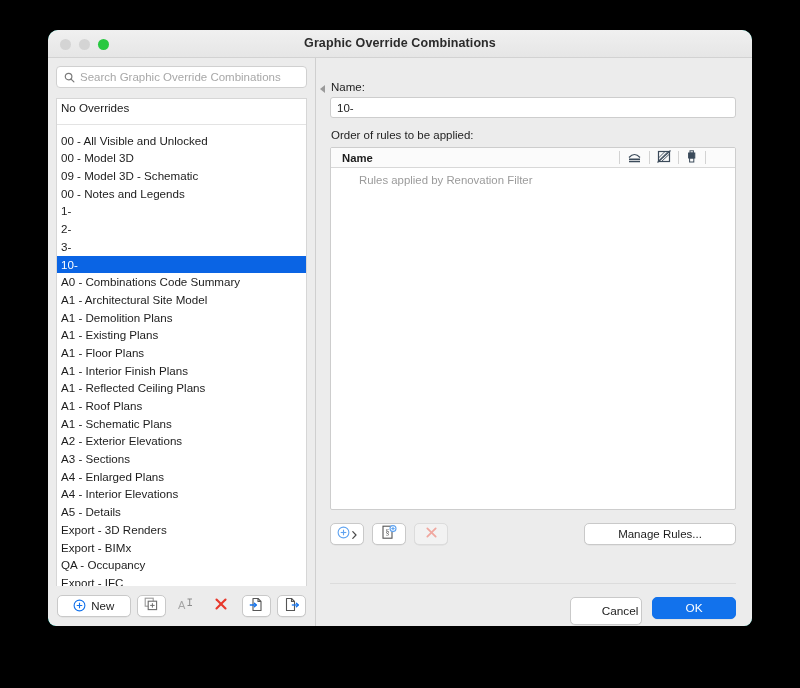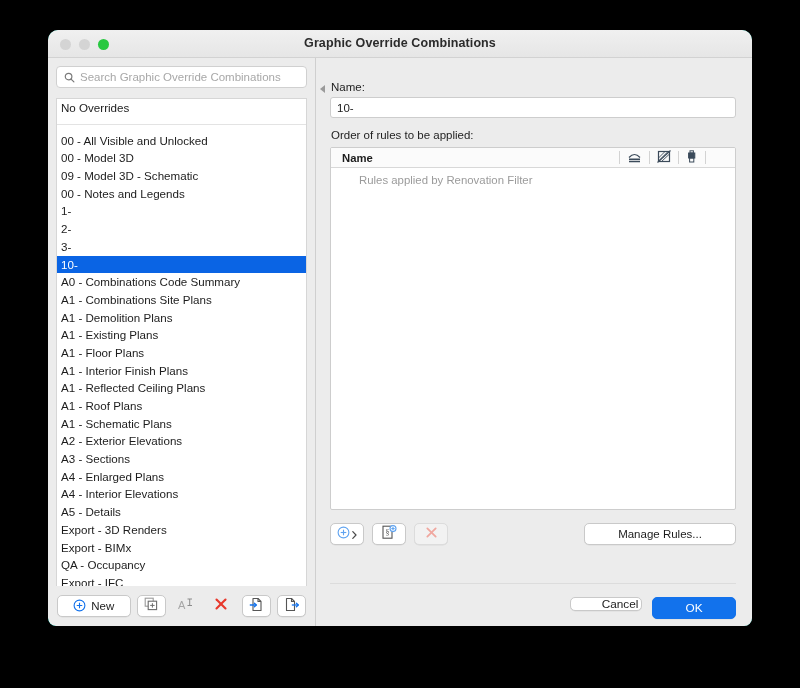--- a/index.html
+++ b/index.html
@@ -181,21 +181,21 @@
   }
 
   .sep-line {
     position: absolute; left: 14px; top: 525px;
     width: 406px; height: 1px; background: #dcdcdc;
   }
   .dialog-actions {
     position: absolute; right: 16px; top: 539px;
     display: flex; gap: 10px;
   }
-  .btn-cancel { height: 14px; width: 72px; font-size: 11.8px; color: #1c1c1c; padding-left: 28px; }
+  .btn-cancel { height: 28px; width: 72px; font-size: 11.8px; color: #1c1c1c; padding-left: 28px; }
   .btn-ok {
     height: 22px; width: 84px; font-size: 11.8px;
     background: #1272ec; border-color: #1272ec; color: #fff;
     font-weight: 500;
   }
 </style>
 </head>
 <body>
 
 <div class="window">
@@ -232,21 +232,21 @@
         <div id="list-body">
             <div class="list-row">00 - All Visible and Unlocked</div>
             <div class="list-row">00 - Model 3D</div>
             <div class="list-row">09 - Model 3D - Schematic</div>
             <div class="list-row">00 - Notes and Legends</div>
             <div class="list-row">1-</div>
             <div class="list-row">2-</div>
             <div class="list-row">3-</div>
             <div class="list-row selected">10-</div>
             <div class="list-row">A0 - Combinations Code Summary</div>
-            <div class="list-row">A1 - Combinations Site Plans</div>
+            <div class="list-row">A1 - Architectural Site Model</div>
             <div class="list-row">A1 - Demolition Plans</div>
             <div class="list-row">A1 - Existing Plans</div>
             <div class="list-row">A1 - Floor Plans</div>
             <div class="list-row">A1 - Interior Finish Plans</div>
             <div class="list-row">A1 - Reflected Ceiling Plans</div>
             <div class="list-row">A1 - Roof Plans</div>
             <div class="list-row">A1 - Schematic Plans</div>
             <div class="list-row">A2 - Exterior Elevations</div>
             <div class="list-row">A3 - Sections</div>
             <div class="list-row">A4 - Enlarged Plans</div>

